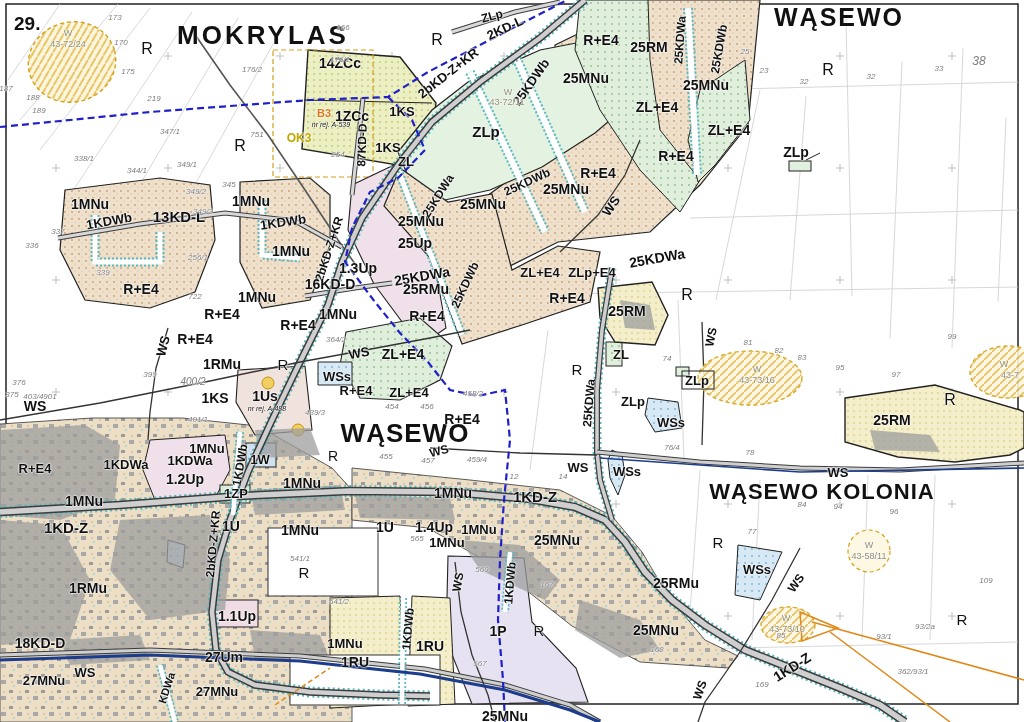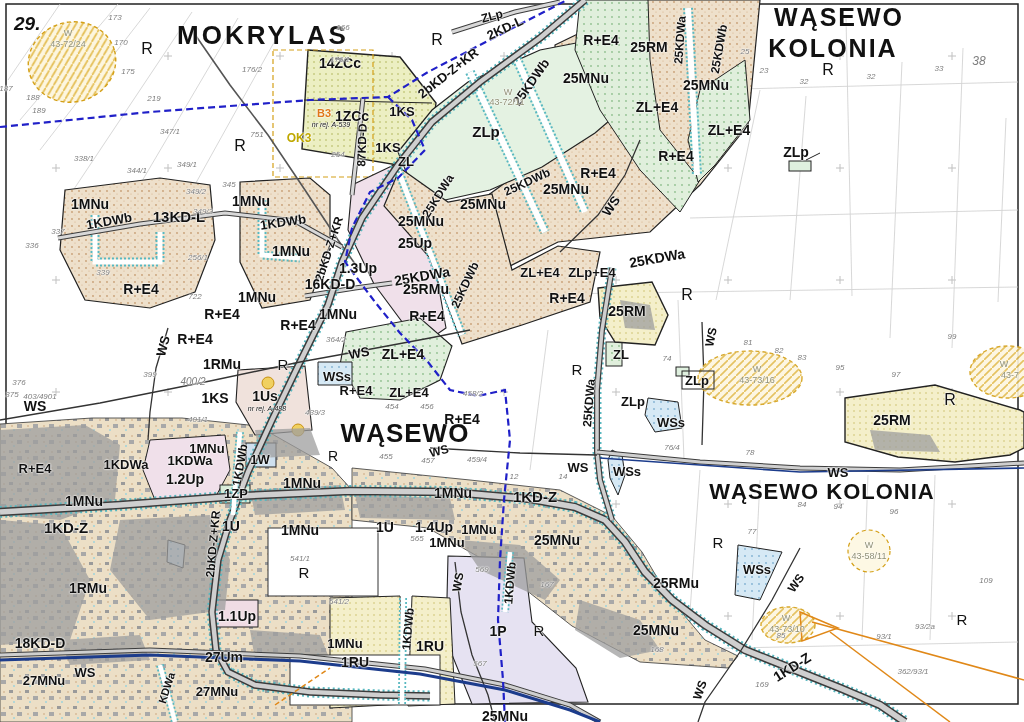--- a/index.html
+++ b/index.html
@@ -3,21 +3,21 @@
 <meta charset="utf-8">
 <style>
   html,body{margin:0;padding:0;background:#fff;}
   .stage{position:relative;width:1024px;height:722px;overflow:hidden;background:#fff;
          font-family:"Liberation Sans",sans-serif;}
   .stage svg{position:absolute;left:0;top:0;}
   #labels{position:absolute;left:0;top:0;width:1024px;height:722px;}
   .lbl{position:absolute;white-space:nowrap;line-height:1;color:#111;
        text-shadow:0 0 2px #fff,0 0 2px #fff,0 0 1px #fff;}
   .sheet{position:absolute;left:14px;top:13px;font-size:19px;font-weight:bold;
-         font-style:italic;color:#111;}
+         color:#111;}
 </style>
 </head>
 <body>
 
 <div class="stage">
 <svg width="1024" height="722" viewBox="0 0 1024 722">
   <defs>
     <pattern id="pMNu" width="7" height="7" patternUnits="userSpaceOnUse">
       <rect width="7" height="7" fill="#eee0cb"></rect>
       <circle cx="2" cy="2" r="0.9" fill="#c79e74"></circle>
@@ -251,21 +251,20 @@
     <polygon points="800,612 838,628 802,641" fill="none"></polygon>
     <line x1="812" y1="622" x2="1024" y2="680"></line>
     <line x1="830" y1="632" x2="950" y2="722"></line>
     <line x1="275" y1="705" x2="330" y2="668" stroke-dasharray="5,3"></line>
   </g>
 </svg>
 
 <div id="labels">
       <div class="lbl" style="left: 263px; top: 35px; font-size: 26px; font-weight: 700; color: rgb(17, 17, 17); letter-spacing: 3px; transform: translate(-50%, -50%);">MOKRYLAS</div>
       <div class="lbl" style="left: 839px; top: 17px; font-size: 25px; font-weight: 700; color: rgb(17, 17, 17); letter-spacing: 2px; transform: translate(-50%, -50%);">WĄSEWO</div>
-      <div class="lbl" style="left: 833px; top: 48px; font-size: 25px; font-weight: 700; color: rgb(17, 17, 17); letter-spacing: 2px; transform: translate(-50%, -50%);">KOLONIA</div>
       <div class="lbl" style="left: 405px; top: 433px; font-size: 26px; font-weight: 700; color: rgb(17, 17, 17); letter-spacing: 1px; transform: translate(-50%, -50%);">WĄSEWO</div>
       <div class="lbl" style="left: 822px; top: 492px; font-size: 22px; font-weight: 700; color: rgb(17, 17, 17); letter-spacing: 1px; transform: translate(-50%, -50%);">WĄSEWO KOLONIA</div>
       <div class="lbl" style="left: 340px; top: 63px; font-size: 14px; font-weight: 700; color: rgb(17, 17, 17); transform: translate(-50%, -50%);">14ZCc</div>
       <div class="lbl" style="left: 352px; top: 116px; font-size: 14px; font-weight: 700; color: rgb(17, 17, 17); transform: translate(-50%, -50%);">1ZCc</div>
       <div class="lbl" style="left: 324px; top: 113px; font-size: 11px; font-weight: 700; color: rgb(224, 120, 24); transform: translate(-50%, -50%);">B3</div>
       <div class="lbl" style="left: 299px; top: 138px; font-size: 12px; font-weight: 700; color: rgb(191, 168, 0); transform: translate(-50%, -50%);">OK3</div>
       <div class="lbl" style="left: 331px; top: 124px; font-size: 7px; font-weight: 400; color: rgb(17, 17, 17); font-style: italic; transform: translate(-50%, -50%);">nr rej. A-539</div>
       <div class="lbl" style="left: 267px; top: 408px; font-size: 7px; font-weight: 400; color: rgb(17, 17, 17); font-style: italic; transform: translate(-50%, -50%);">nr rej. A-488</div>
       <div class="lbl" style="left: 402px; top: 111px; font-size: 13px; font-weight: 700; color: rgb(17, 17, 17); transform: translate(-50%, -50%);">1KS</div>
       <div class="lbl" style="left: 388px; top: 147px; font-size: 13px; font-weight: 700; color: rgb(17, 17, 17); transform: translate(-50%, -50%);">1KS</div>

